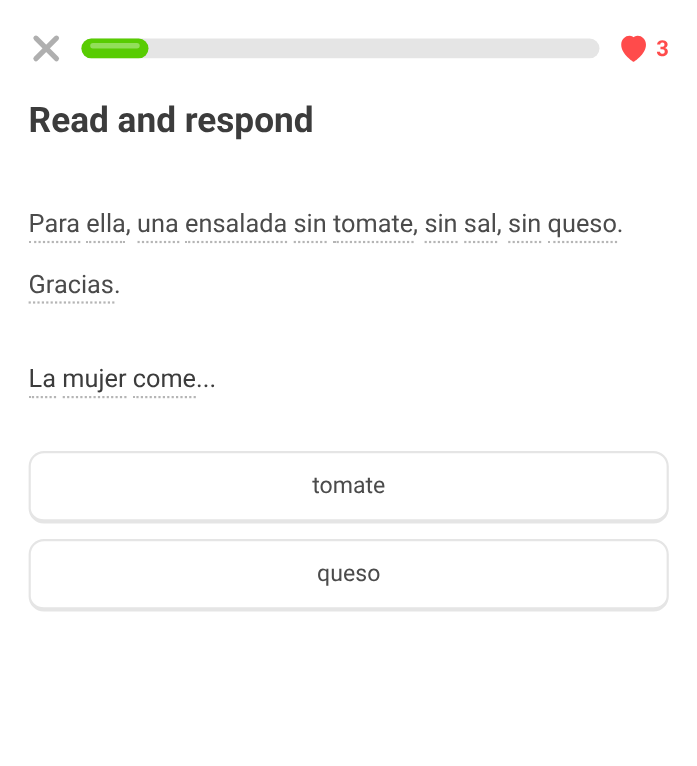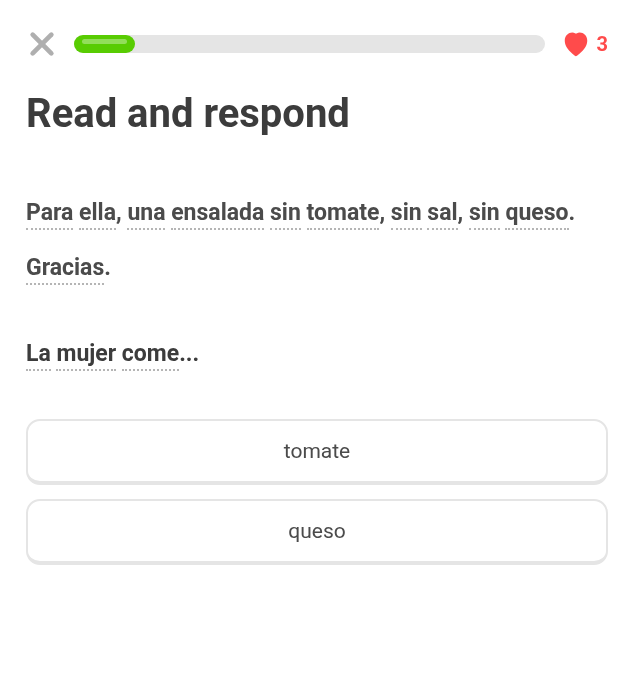--- a/index.html
+++ b/index.html
@@ -66,40 +66,39 @@
     .heart-icon {
       width: 30px;
       height: 28px;
     }
     .heart-count {
       color: #ff4b4b;
       font-weight: 700;
       font-size: 20px;
     }
     .instruction {
-      font-size: 40px;
+      font-size: 32px;
       font-weight: 700;
       color: #3c3c3c;
       margin-bottom: 48px;
     }
     .context-text {
       font-size: 23px;
       color: #4b4b4b;
       line-height: 2.4;
       margin-bottom: 36px;
-      font-weight: bold;
     }
     .dotted-word {
       border-bottom: 2px dotted #b5b5b5;
       padding-bottom: 2px;
       cursor: pointer;
     }
     .question-text {
       font-size: 23px;
-      font-weight: 700;
+      font-weight: 400;
       color: #3c3c3c;
       line-height: 2;
       margin-bottom: 42px;
     }
     .options {
       display: flex;
       flex-direction: column;
       gap: 14px;
     }
     .option-button {

